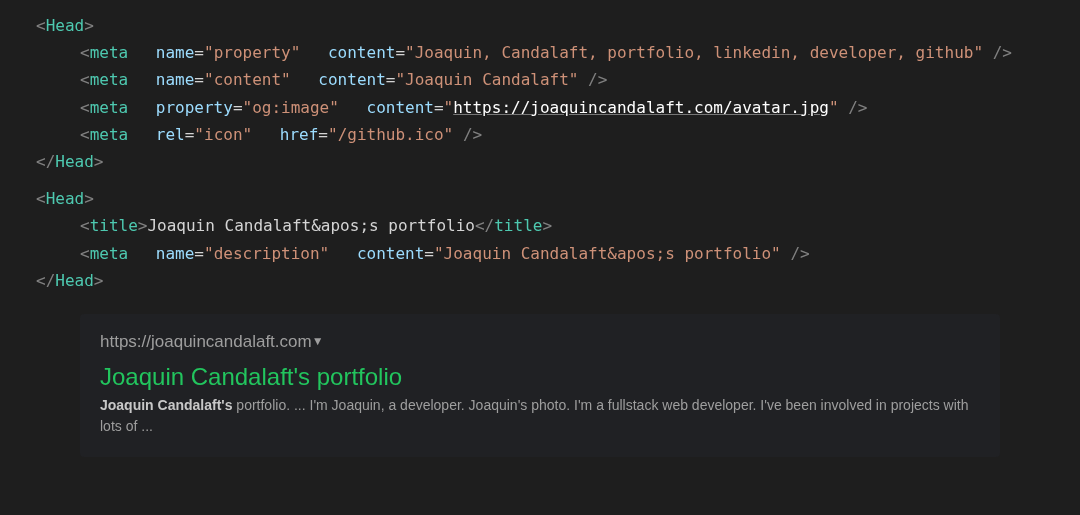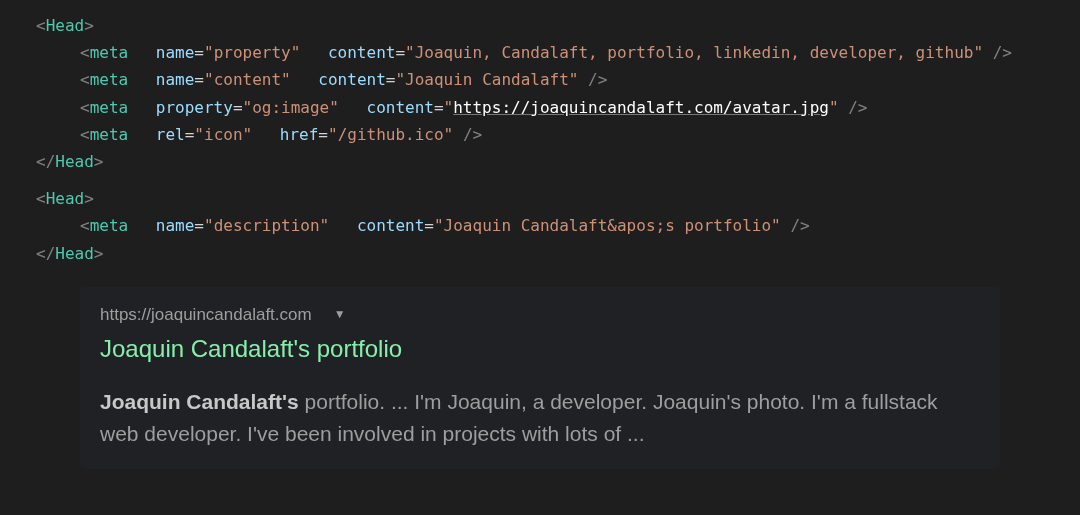--- a/index.html
+++ b/index.html
@@ -31,39 +31,39 @@
     margin: 20px 80px 0 80px;
     background: #202124;
     padding: 16px 20px 20px 20px;
     border-radius: 4px;
     font-family: Arial, sans-serif;
     line-height: 1.4;
   }
   .sr-url-row {
     display: flex;
     align-items: center;
-    gap: 22px;
+    gap: 0;
     margin-bottom: 6px;
   }
   .sr-url {
     color: #9e9e9e;
     font-size: 17px;
   }
   .sr-dropdown {
     color: #9e9e9e;
     font-size: 12px;
   }
   .sr-title {
-    color: #86efac;
+    color: #22c55e;
     font-size: 24px;
-    margin-bottom: 20px;
+    margin-bottom: 2px;
   }
   .sr-desc {
     color: #9e9e9e;
-    font-size: 21px;
+    font-size: 14px;
     line-height: 1.5;
   }
   .sr-bold { color: #c8c8c8; font-weight: bold; }
 </style>
 </head>
 <body>
 
 <div class="code-block">
   <div class="line"><span class="bracket">&lt;</span><span class="tag">Head</span><span class="bracket">&gt;</span></div>
 
@@ -74,20 +74,21 @@
   <div class="line indent-1"><span class="bracket">&lt;</span><span class="tag">meta</span> <span class="attr">property</span><span class="eq">=</span><span class="string">"<span>og:image</span>"</span> <span class="attr">content</span><span class="eq">=</span><span class="string">"<span class="string-underline">https://joaquincandalaft.com/avatar.jpg</span>"</span> <span class="bracket">/&gt;</span></div>
 
   <div class="line indent-1"><span class="bracket">&lt;</span><span class="tag">meta</span> <span class="attr">rel</span><span class="eq">=</span><span class="string">"<span>icon</span>"</span> <span class="attr">href</span><span class="eq">=</span><span class="string">"<span>/github.ico</span>"</span> <span class="bracket">/&gt;</span></div>
 
   <div class="line"><span class="bracket">&lt;/</span><span class="tag">Head</span><span class="bracket">&gt;</span></div>
 </div>
 
 <div class="code-block" style="margin-top:10px">
   <div class="line"><span class="bracket">&lt;</span><span class="tag">Head</span><span class="bracket">&gt;</span></div>
 
+  <div class="line indent-1"><span class="bracket">&lt;</span><span class="tag">title</span><span class="bracket">&gt;</span><span class="text">Joaquin Candalaft&amp;apos;s portfolio</span><span class="bracket">&lt;/</span><span class="tag">title</span><span class="bracket">&gt;</span></div>
 
   <div class="line indent-1"><span class="bracket">&lt;</span><span class="tag">meta</span> <span class="attr">name</span><span class="eq">=</span><span class="string">"<span>description</span>"</span> <span class="attr">content</span><span class="eq">=</span><span class="string">"<span>Joaquin Candalaft&amp;apos;s portfolio</span>"</span> <span class="bracket">/&gt;</span></div>
 
   <div class="line"><span class="bracket">&lt;/</span><span class="tag">Head</span><span class="bracket">&gt;</span></div>
 </div>
 
 <div class="search-result">
   <div class="sr-url-row">
     <span class="sr-url">https://joaquincandalaft.com</span>
     <span class="sr-dropdown">▼</span>

